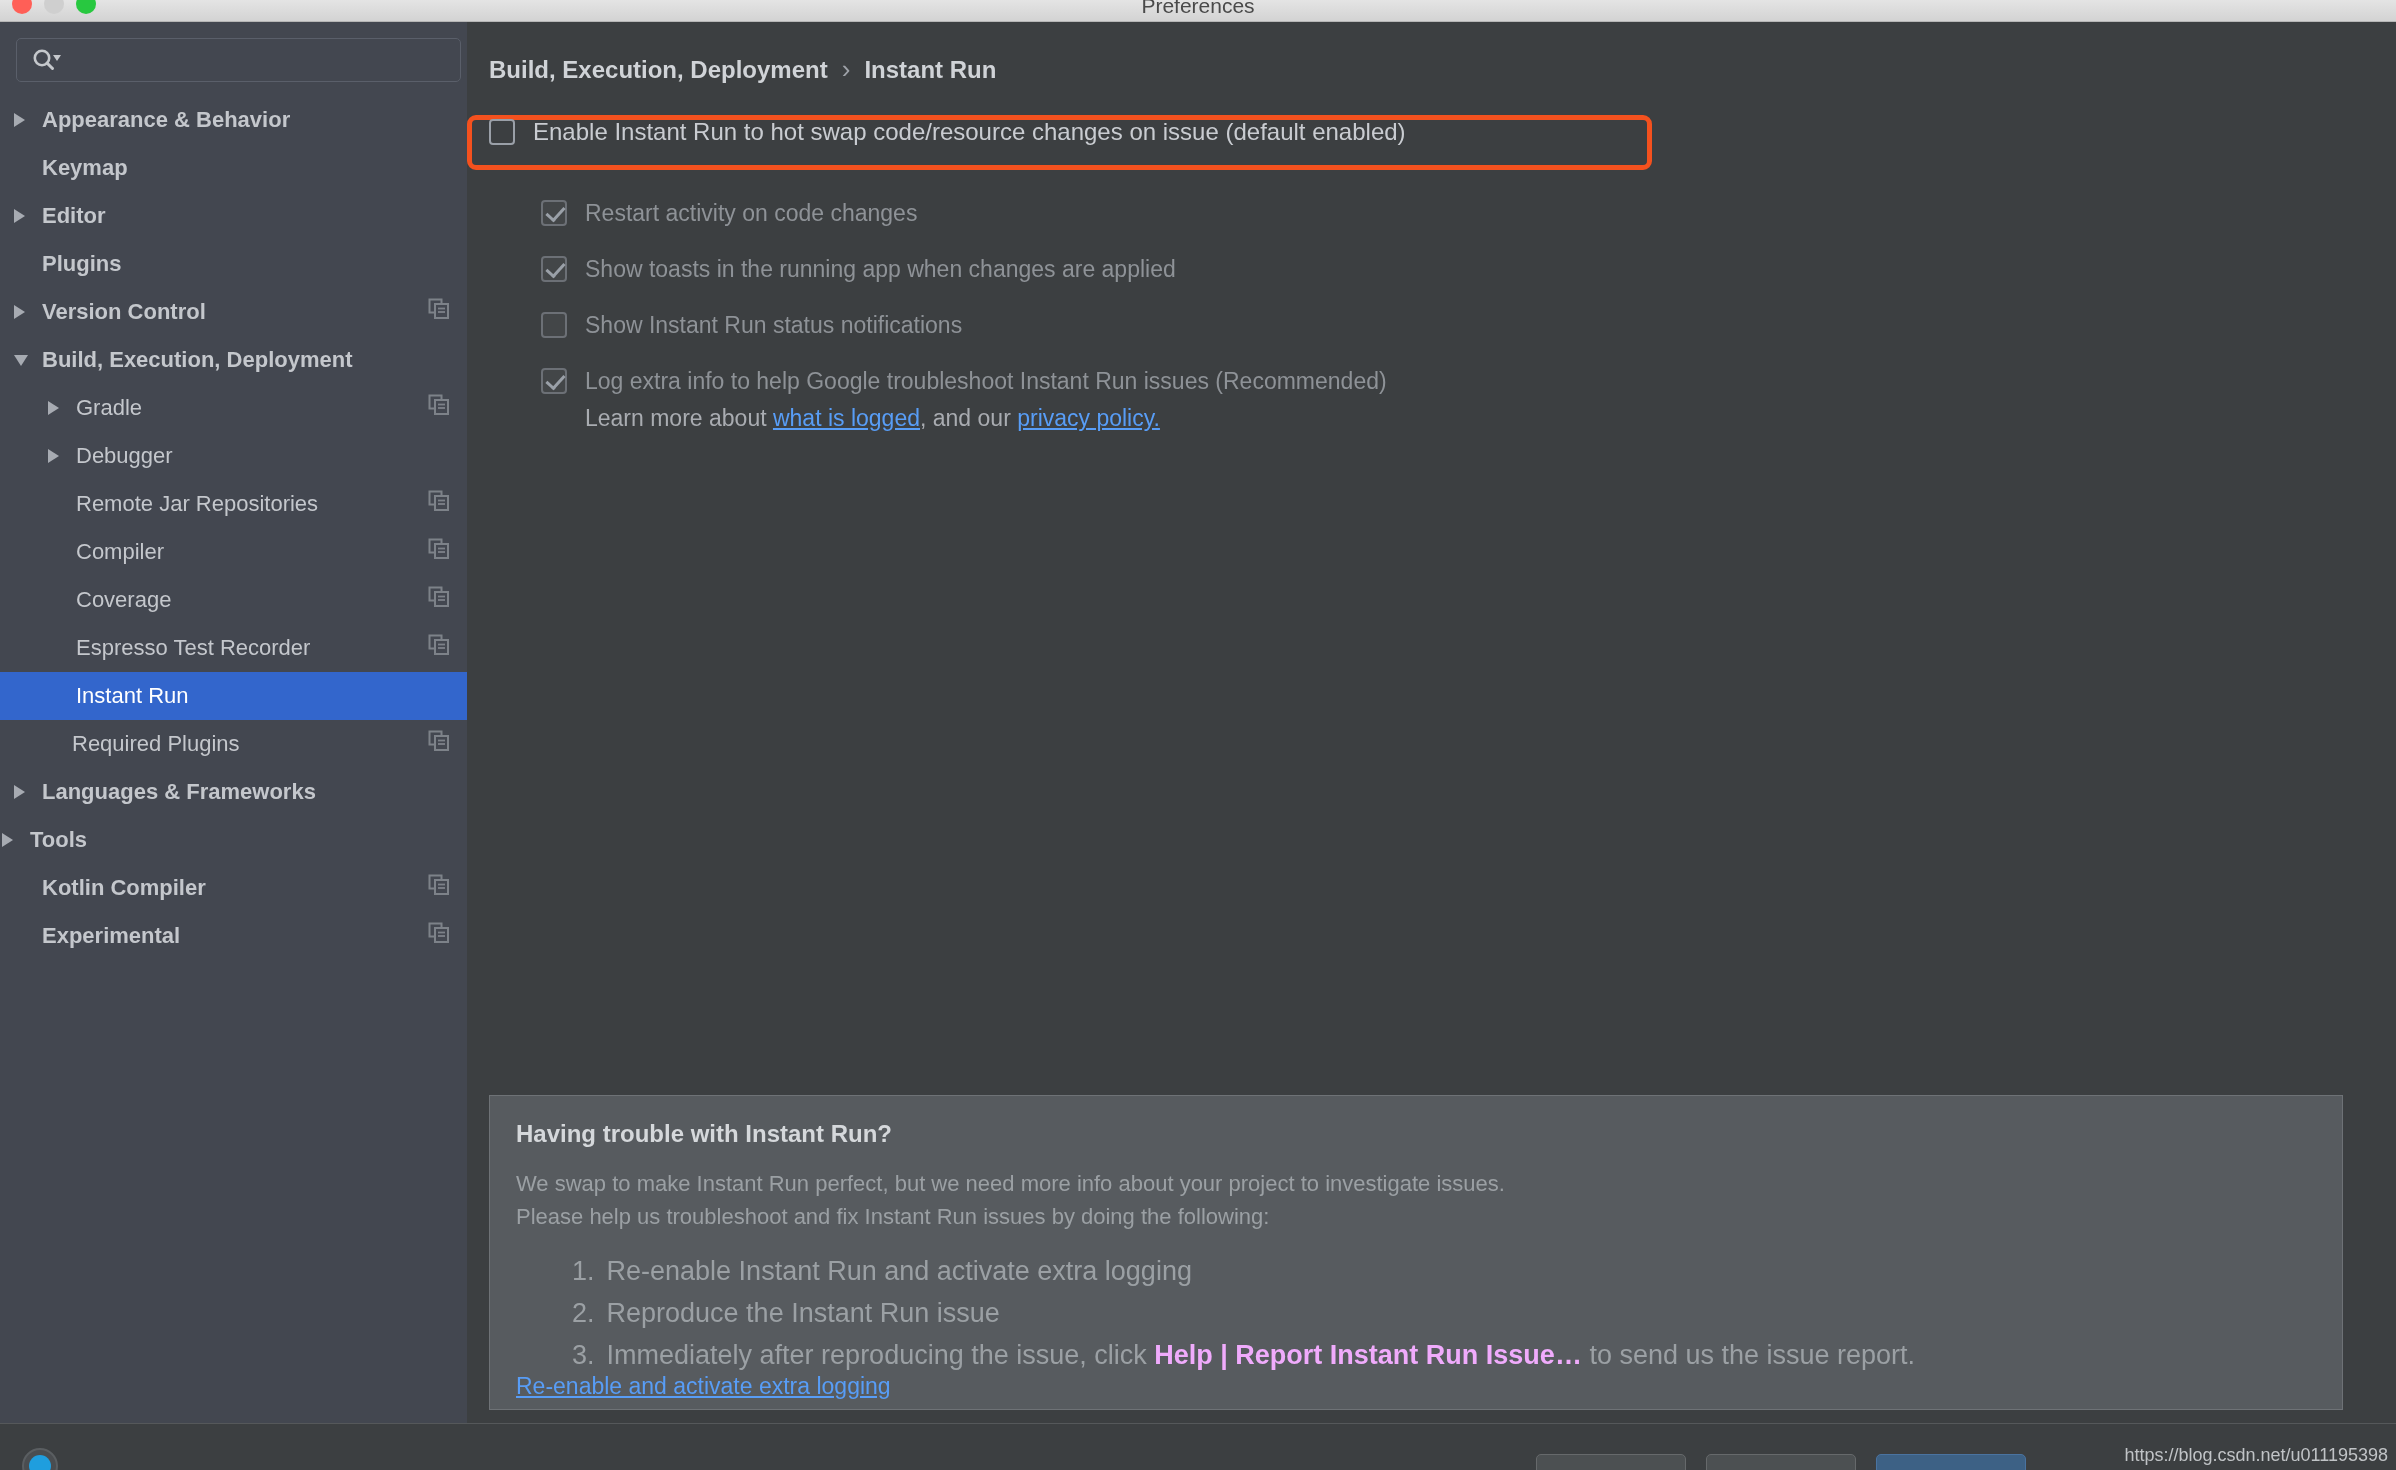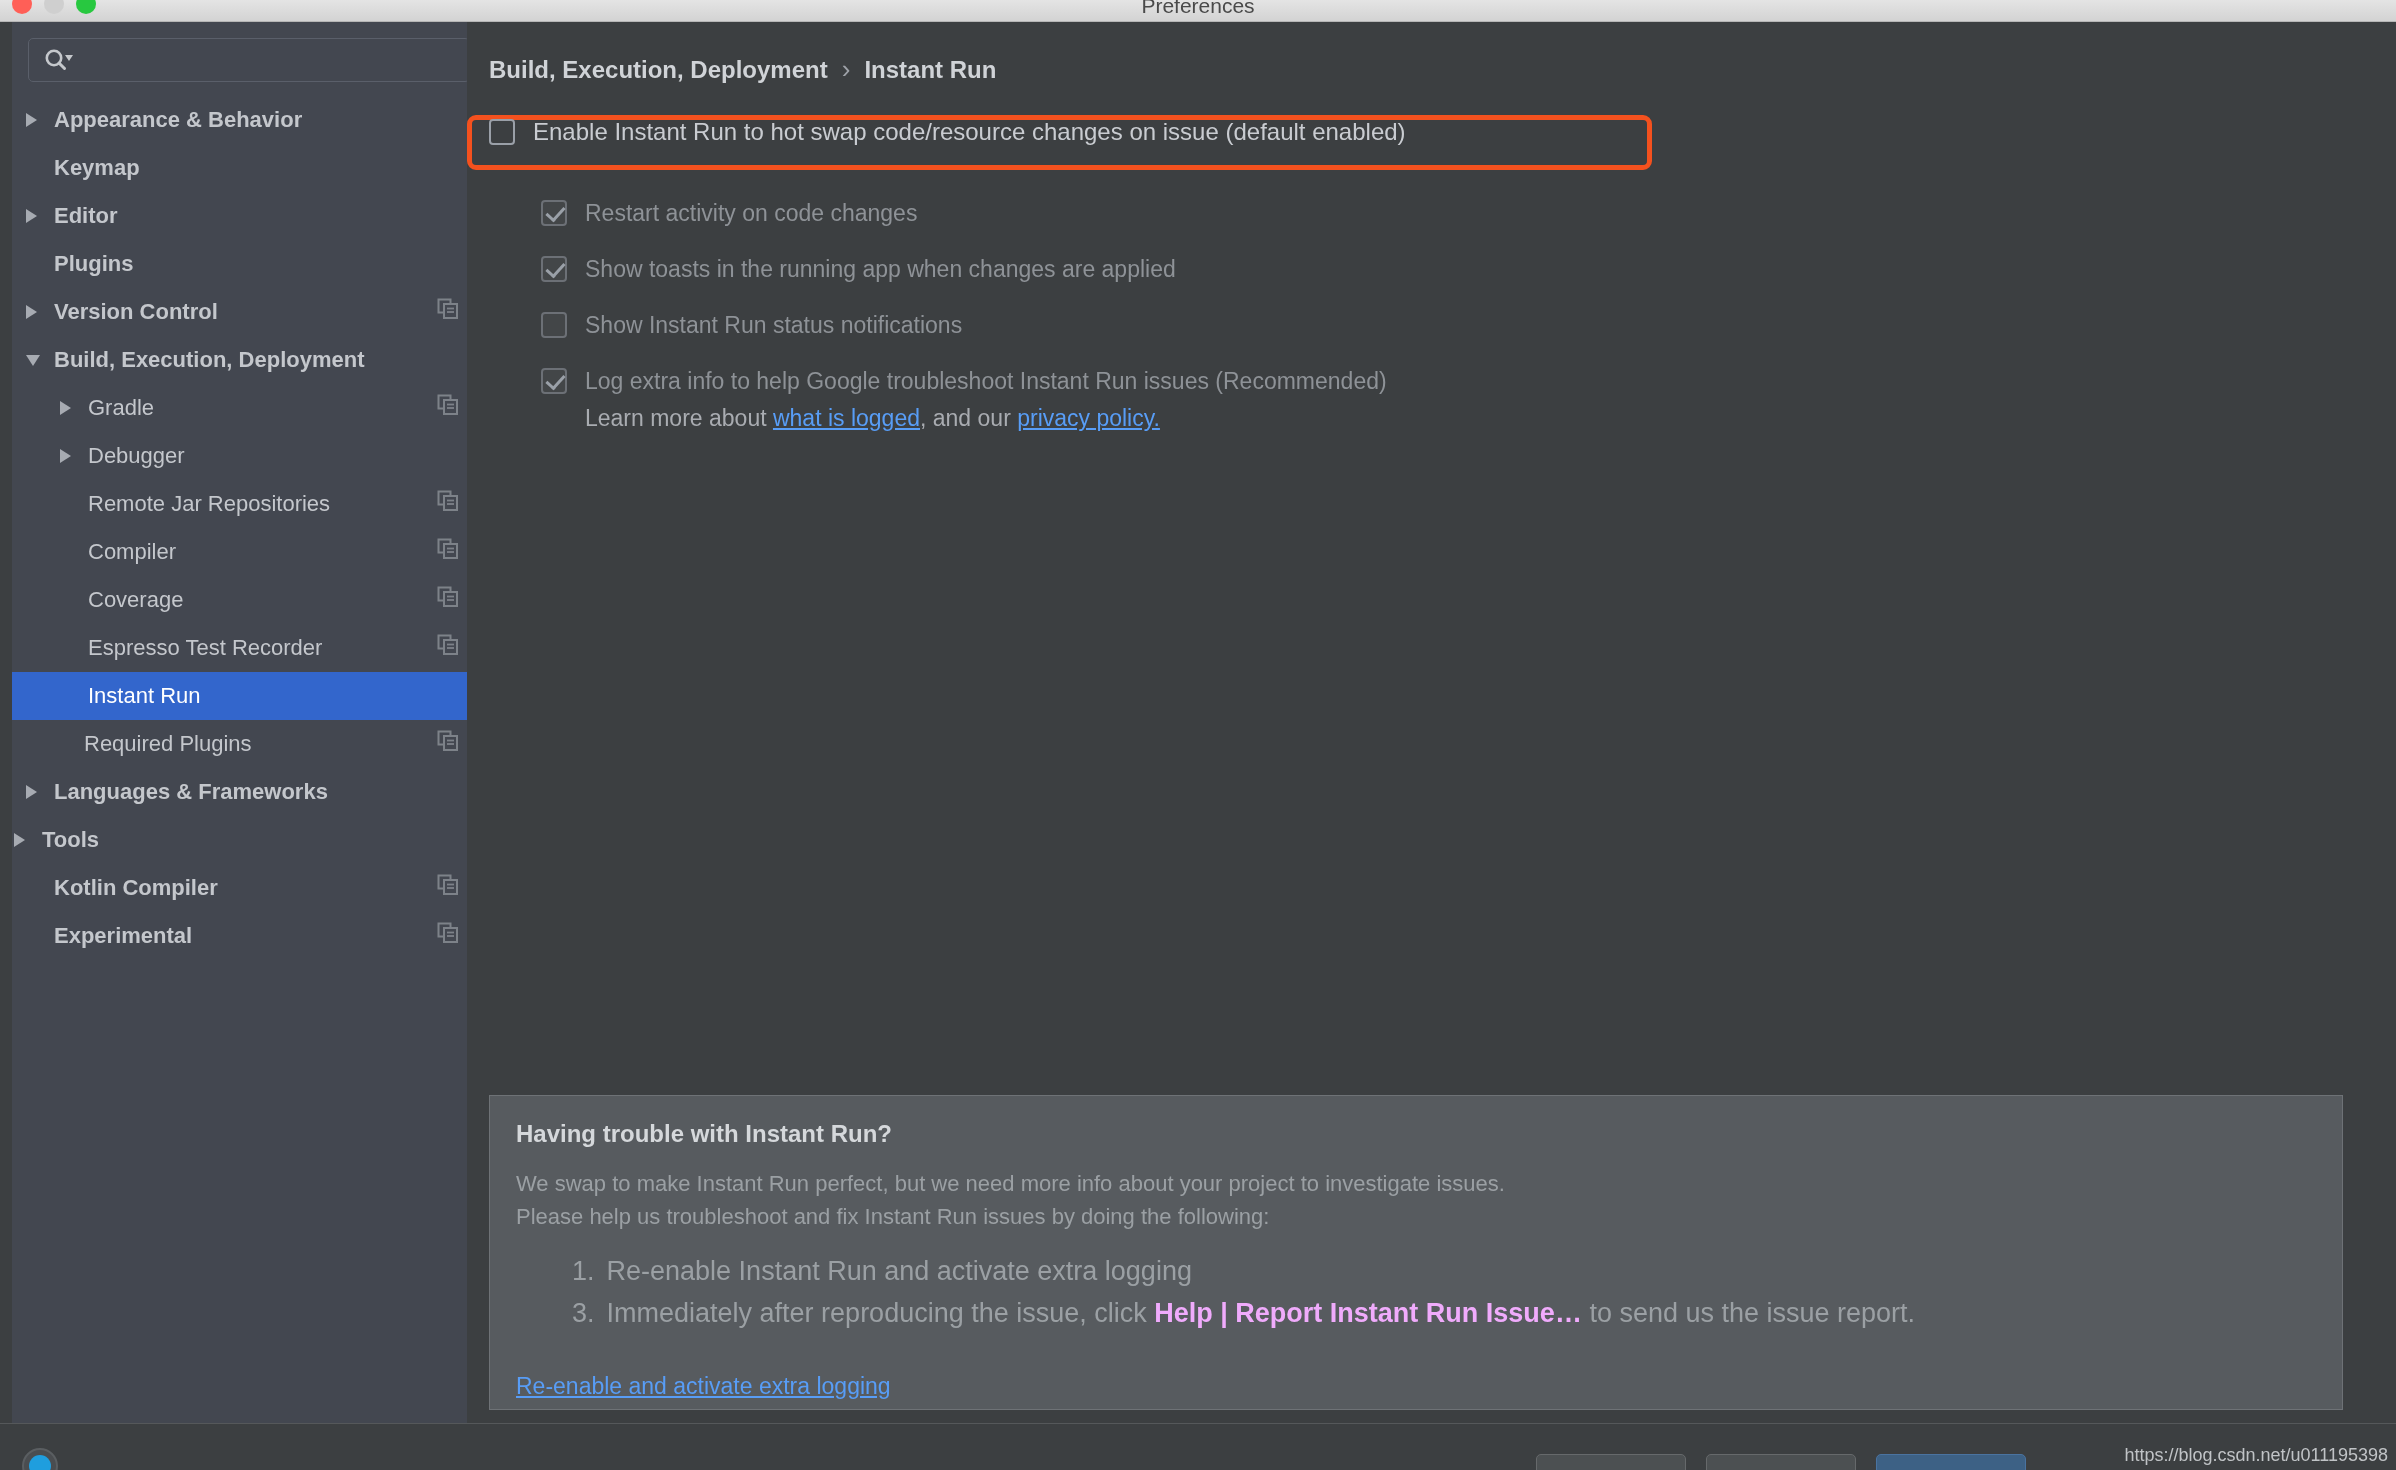--- a/index.html
+++ b/index.html
@@ -32,23 +32,23 @@
 
   
   .win {
     position: absolute; left: 0; top: 22px;
     width: 2396px; height: 1448px;
     background: #3c3f41;
   }
 
   
   .sidebar {
-    position: absolute; left: 12px; top: 0; width: 480px; height: 1401px;
+    position: absolute; left: 0; top: 0; width: 480px; height: 1401px;
     background: #434750;
-    border-right: 6px solid #ef4444;
+    border-right: 3px solid #ef4444;
   }
   .search-wrap { padding: 16px 16px 0 16px; }
   .search-box {
     position: relative;
     height: 44px;
     border: 1px solid #5a5f6a;
     border-radius: 5px;
     background: #434750;
     display: flex; align-items: center;
   }
@@ -414,20 +414,21 @@
     <div class="learn-line">
       <span>Learn more about </span><span class="link">what is logged</span><span>, and our </span><span class="link">privacy policy.</span>
     </div>
 
     <div class="trouble">
       <h2>Having trouble with Instant Run?</h2>
       <div class="tr-p l1">We swap to make Instant Run perfect, but we need more info about your project to investigate issues.</div>
       <div class="tr-p l2">Please help us troubleshoot and fix Instant Run issues by doing the following:</div>
       <div class="tr-list" id="tr-list">
           <div style="margin-bottom: 11px; white-space: nowrap;"><span style="margin-right: 12px;">1.</span><span>Re-enable Instant Run and activate extra logging</span></div>
+          <div style="margin-bottom: 11px; white-space: nowrap;"><span style="margin-right: 12px;">2.</span><span>Reproduce the Instant Run issue</span></div>
           <div style="margin-bottom: 11px; white-space: nowrap;"><span style="margin-right: 12px;">3.</span><span>Immediately after reproducing the issue, click </span><b>Help | Report Instant Run Issue…</b><span> to send us the issue report.</span></div>
         </div>
       <div class="tr-link">
         <span class="link">Re-enable and activate extra logging</span>
       </div>
     </div>
   </div>
 
   <div class="footer-sep"></div>
   <div class="footer">

